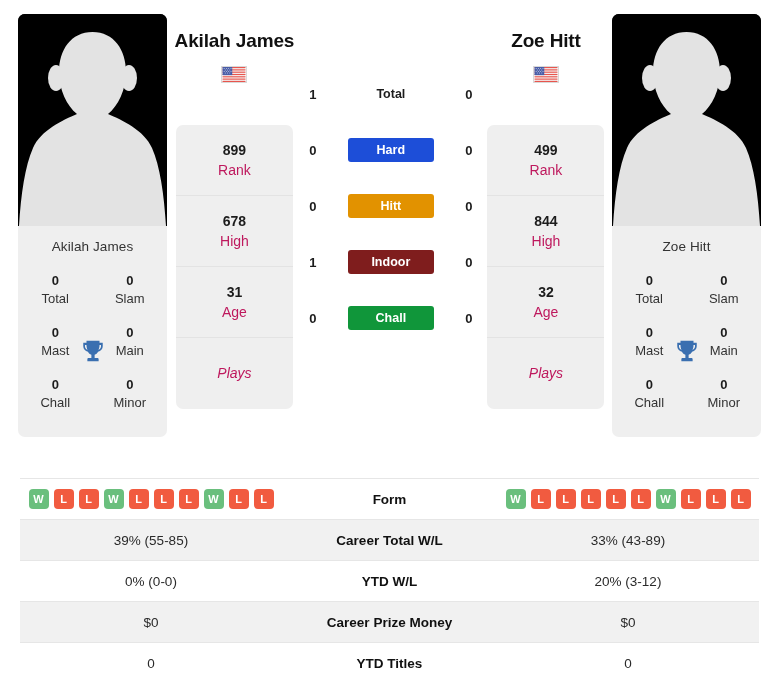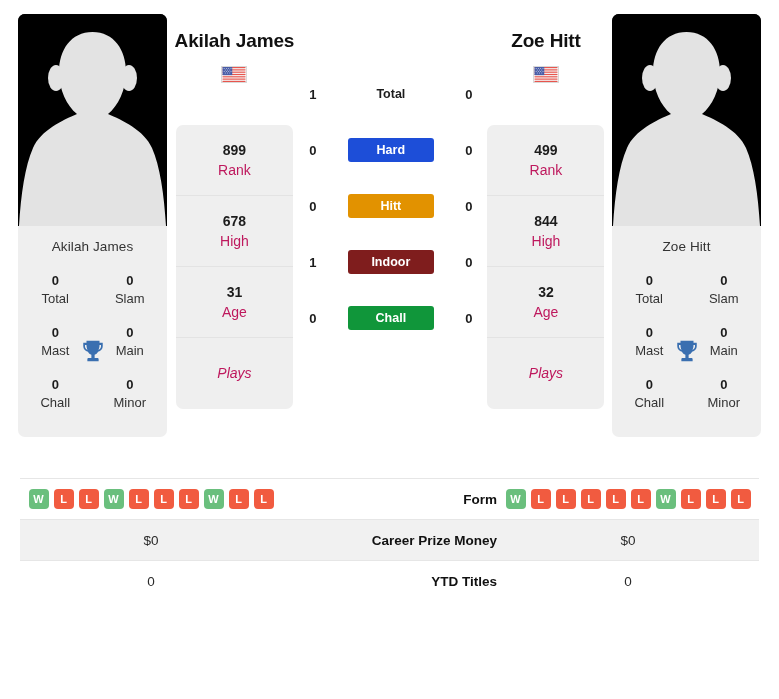--- a/index.html
+++ b/index.html
@@ -183,21 +183,20 @@
   .cmp-table td {
     text-align: center;
     font-size: 13.5px;
     color: #2a2a2a;
     vertical-align: middle;
   }
   .cmp-table td.mid {
     font-weight: bold;
     color: #111;
     width: 215px;
-    text-align: right;
   }
   .form-cell { padding: 0; }
   .badges {
     display: flex;
     justify-content: center;
     gap: 5px;
   }
   .badge {
     width: 20px; height: 20px;
     border-radius: 4px;
@@ -463,21 +462,31 @@
           <span class="badge l">L</span>
           <span class="badge l">L</span>
           <span class="badge w">W</span>
           <span class="badge l">L</span>
           <span class="badge l">L</span>
           <span class="badge l">L</span>
         </div>
       </td>
     </tr>
 
-
+    <tr class="alt">
+      <td>39% (55-85)</td>
+      <td class="mid">Career Total W/L</td>
+      <td>33% (43-89)</td>
+    </tr>
+
+    <tr>
+      <td>0% (0-0)</td>
+      <td class="mid">YTD W/L</td>
+      <td>20% (3-12)</td>
+    </tr>
 
     <tr class="alt">
       <td>$0</td>
       <td class="mid">Career Prize Money</td>
       <td>$0</td>
     </tr>
 
     <tr>
       <td>0</td>
       <td class="mid">YTD Titles</td>

